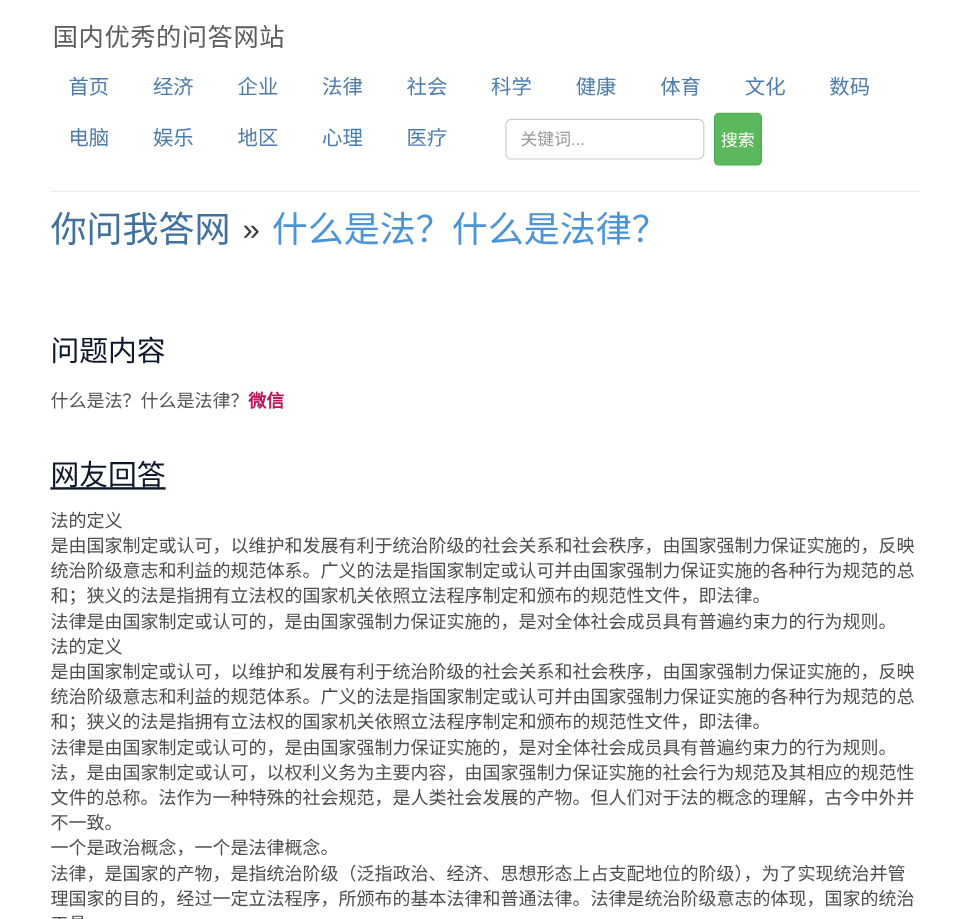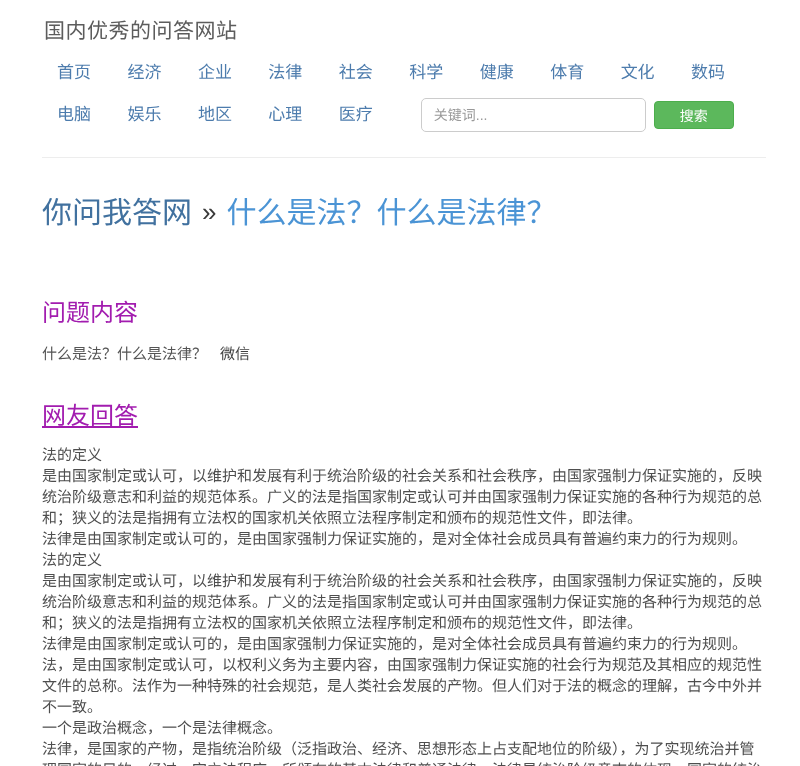--- a/index.html
+++ b/index.html
@@ -36,77 +36,77 @@
     vertical-align: middle;
   }
   .nav-link { color: #4d7cad; text-decoration: none; }
   .search-form {
     display: inline-block;
     vertical-align: middle;
     margin-left: 16px;
     white-space: nowrap;
   }
   .search-input {
-    width: 225px;
+    width: 166px;
     height: 34px;
     padding: 0 12px;
     border: 1px solid #cccccc;
     border-radius: 5px;
     font-size: 14px;
     color: #8b5cf6;
     outline: none;
     font-family: inherit;
     vertical-align: middle;
   }
   .search-input::placeholder { color: #999999; }
   .search-button {
-    height: 28px;
+    height: 44px;
     margin-left: 8px;
-    padding: 0 25px;
+    padding: 0 5px;
     background: #5cb85c;
     border: 1px solid #4cae4c;
     border-radius: 4px;
     color: #ffffff;
     font-size: 14px;
     cursor: pointer;
     font-family: inherit;
     vertical-align: middle;
   }
   .divider {
     border: none;
     border-top: 1px solid #ededed;
     margin: 21px 0 0 0;
   }
   
   .breadcrumb {
-    margin-top: 38px;
+    margin-top: 16px;
     font-size: 30px;
     line-height: 1.15;
     white-space: nowrap;
   }
   .breadcrumb-home { color: #41719f; text-decoration: none; }
   .breadcrumb-sep { color: #3a3a3a; font-size: 26px; margin: 0 10px; vertical-align: 2px; }
   .breadcrumb-current { color: #4b94d5; }
   
   .section-heading {
     font-size: 24px;
     font-weight: 400;
-    color: #a21caf;
+    color: #0f172a;
     margin: 0;
   }
   .question-heading { margin-top: 62px; }
   .question-text {
     margin: 14px 0 0 0;
     font-size: 15px;
     color: #555555;
   }
   .wechat-link {
-    color: #404040;
+    color: #be185d;
     text-decoration: none;
-    margin-left: 13px;
+    font-weight: bold;
   }
   .answers-heading { margin-top: 33px; text-decoration: underline; }
   .answers-body {
     margin-top: 13px;
     font-size: 15px;
     line-height: 21px;
     color: #4e4e4e;
   }
   .answers-body p { margin: 0; }
 </style>

